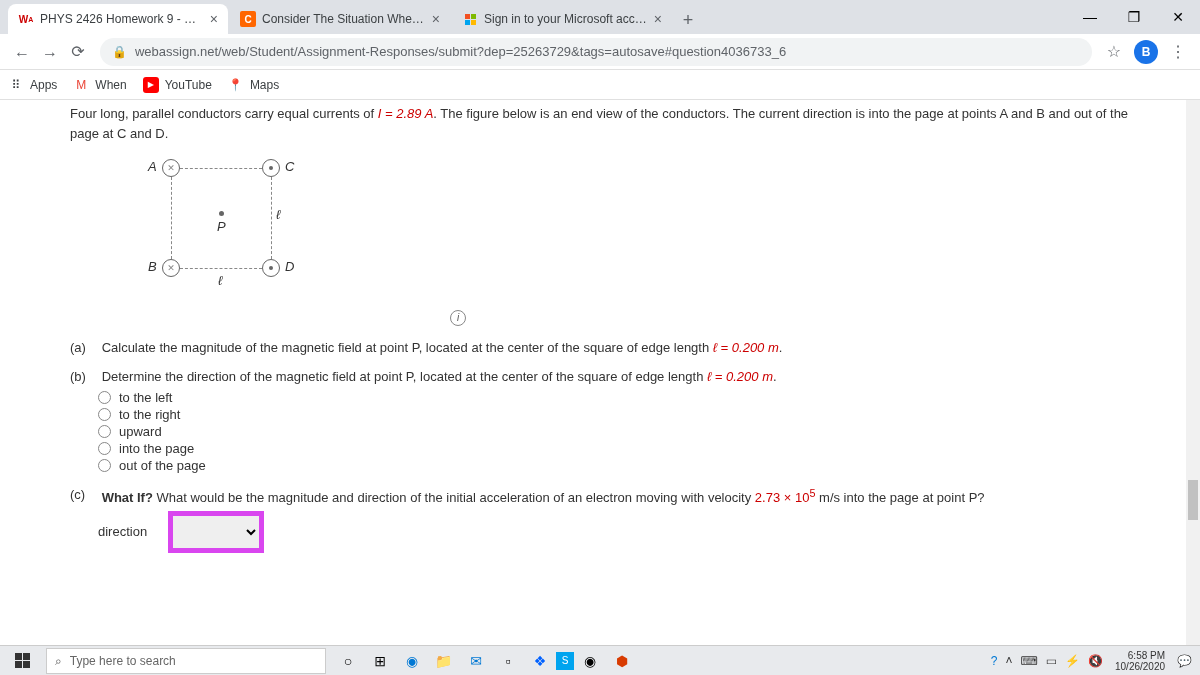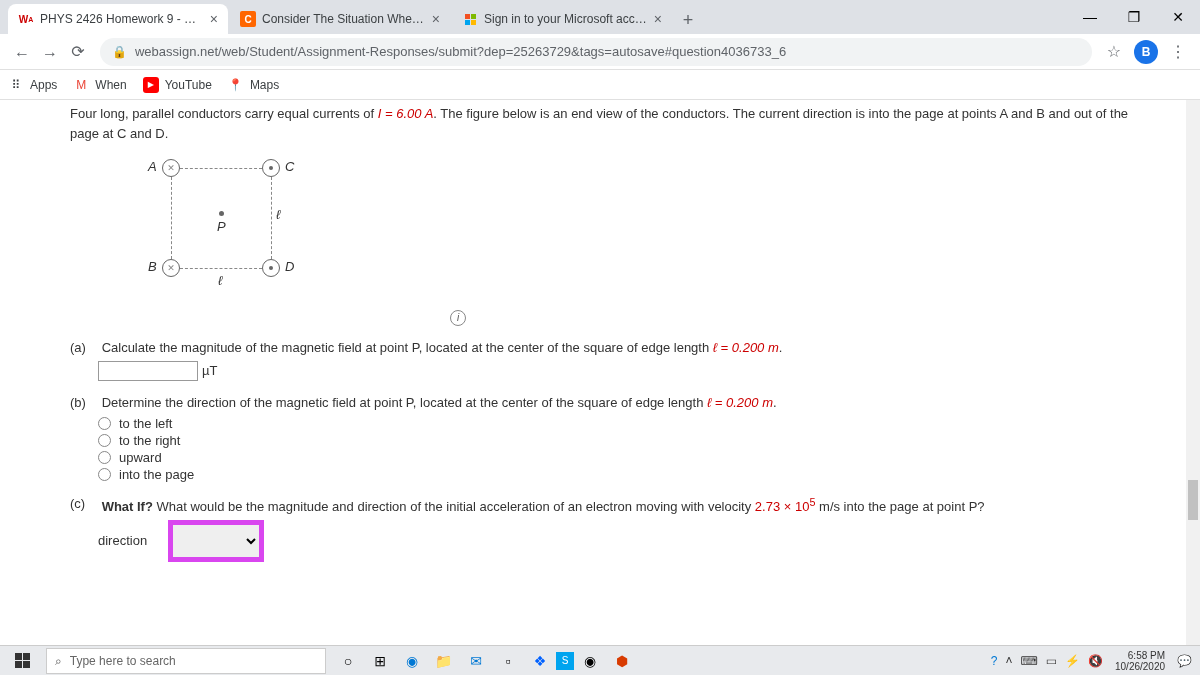--- a/index.html
+++ b/index.html
@@ -139,21 +139,21 @@
       <span>Maps</span>
     </div>
 </div>
 
 <div class="scrollbar-fake">
   <div class="scrollbar-thumb"></div>
 </div>
 
 <div class="content">
   <p class="problem-intro">
-    <span>Four long, parallel conductors carry equal currents of </span><span class="ital current-val">I = 6.00 A</span><span>. The figure below is an end view of the conductors. The current direction is into the page at points A and B and out of the page at C and D.</span>
+    <span>Four long, parallel conductors carry equal currents of </span><span class="ital current-val">I = 2.89 A</span><span>. The figure below is an end view of the conductors. The current direction is into the page at points A and B and out of the page at C and D.</span>
   </p>
 
   <div class="diagram">
     <span class="node-label" style="left:-2px;top:8px">A</span>
     <div class="node x-mark" style="left:12px;top:8px">✕</div>
     <span class="node-label" style="left:135px;top:8px">C</span>
     <div class="node dot-mark" style="left:112px;top:8px"></div>
     <span class="node-label" style="left:-2px;top:108px">B</span>
     <div class="node x-mark" style="left:12px;top:108px">✕</div>
     <span class="node-label" style="left:135px;top:108px">D</span>
@@ -169,24 +169,20 @@
   </div>
 
   <span class="info-icon">i</span>
 
   
   <div class="part">
     <span class="part-label">(a)</span>
     <span class="part-text">
       <span>Calculate the magnitude of the magnetic field at point P, located at the center of the square of edge length </span><span class="ital current-val">ℓ = 0.200 m</span><span>.</span>
     </span>
-    <div class="answer-row">
-      <input class="text-input" style="">
-      <span class="unit">µT</span>
-    </div>
   </div>
 
   
   <div class="part">
     <span class="part-label">(b)</span>
     <span class="part-text">
       <span>Determine the direction of the magnetic field at point P, located at the center of the square of edge length </span><span class="ital current-val">ℓ = 0.200 m</span><span>.</span>
     </span>
     <div class="radio-list">
       <div class="radio-item">
@@ -197,20 +193,24 @@
           <span class="radio-circle"></span>
           <span>to the right</span>
         </div>
       <div class="radio-item">
           <span class="radio-circle"></span>
           <span>upward</span>
         </div>
       <div class="radio-item">
           <span class="radio-circle"></span>
           <span>into the page</span>
+        </div>
+      <div class="radio-item">
+          <span class="radio-circle"></span>
+          <span>out of the page</span>
         </div>
     </div>
   </div>
 
   
   <div class="part">
     <span class="part-label">(c)</span>
     <span class="part-text">
       <b>What If?</b><span> What would be the magnitude and direction of the initial acceleration of an electron moving with velocity </span><span class="current-val"><span>2.73 × 10</span><sup>5</sup></span><span> m/s into the page at point P?</span>
     </span>

